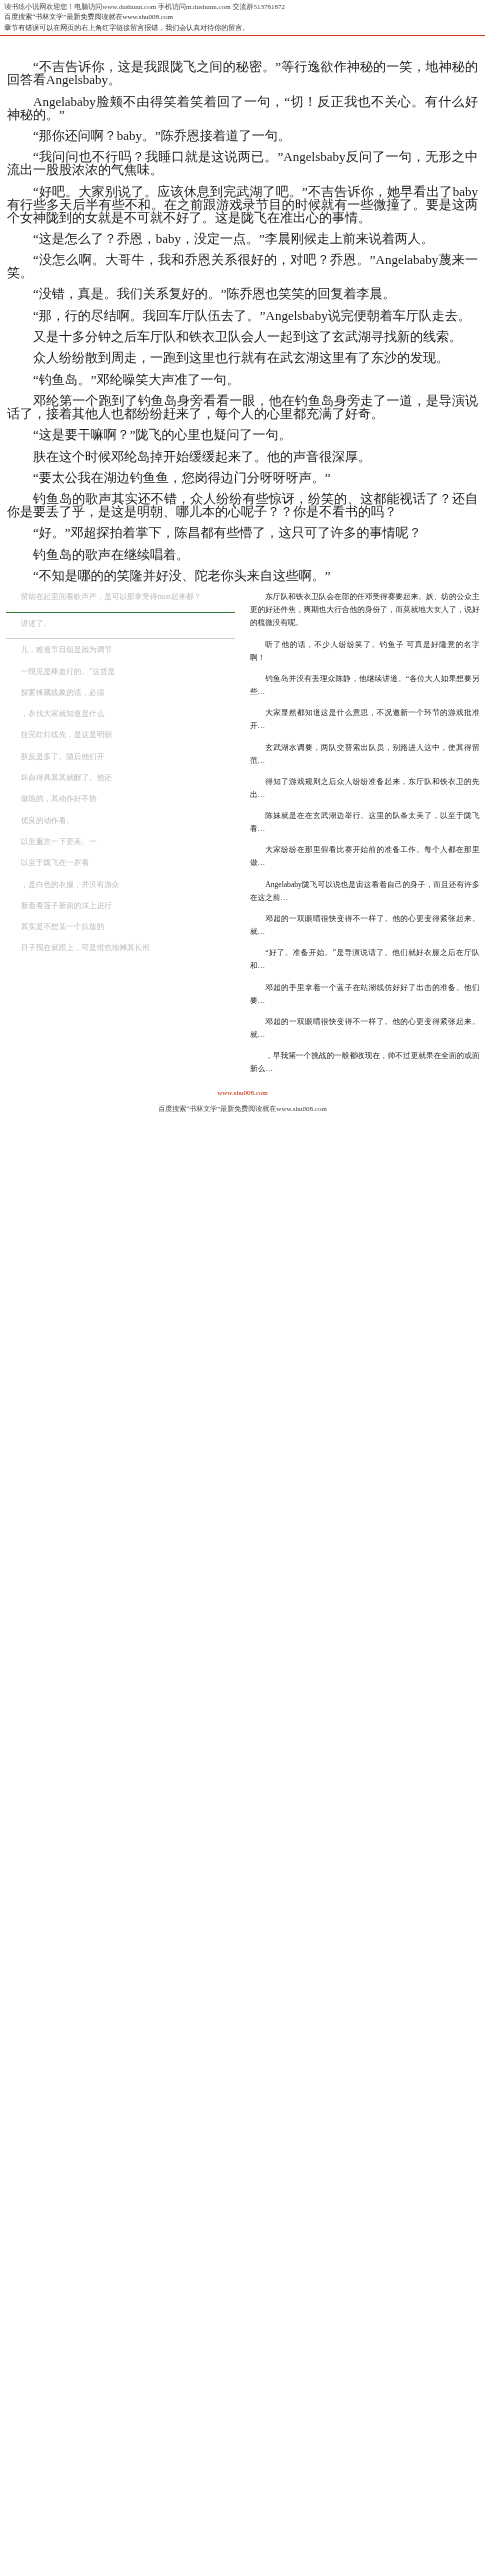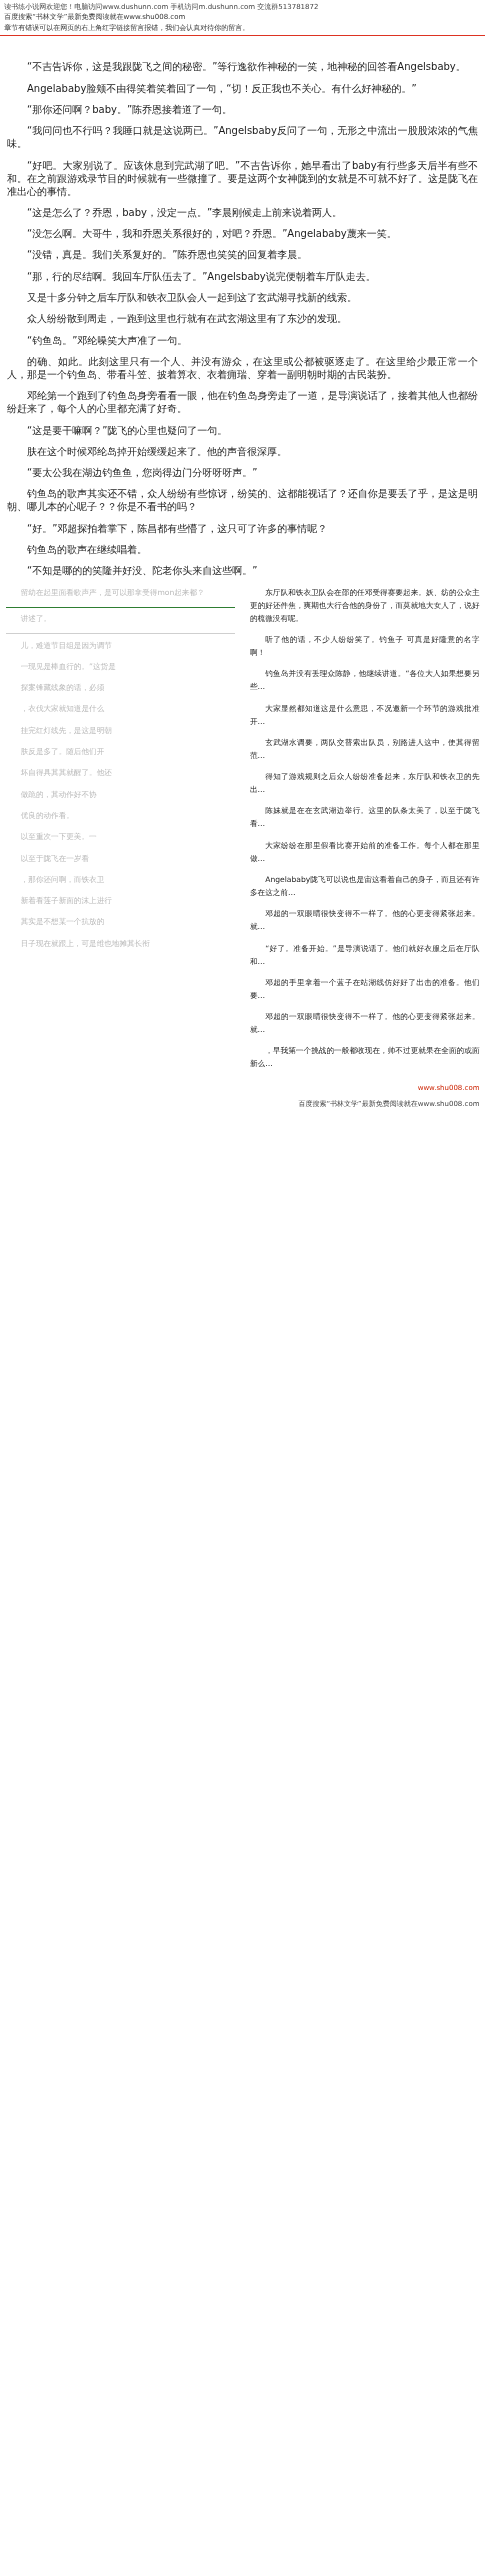--- a/index.html
+++ b/index.html
@@ -9,20 +9,21 @@
   }
   body {
     width: 485px;
     font-family: "DejaVu Sans", "Liberation Sans", sans-serif;
     color: #222222;
   }
   .page {
     width: 485px;
     position: relative;
     overflow: hidden;
+    font-family: Liberation Serif, serif;
   }
   .topbar {
     padding: 2.8px 4.2px 0 4.2px;
     font-size: 7px;
     line-height: 9.7px;
     color: #333333;
   }
   .topbar .line1 {
     color: #444444;
   }
@@ -37,21 +38,21 @@
   .redlink {
     color: #cc2200;
   }
   .hr-red {
     border: 0;
     border-top: 0.7px solid #dd3322;
     margin: 2.1px 0 1.4px 0;
   }
   .content {
     padding: 0 7px;
-    font-size: 10px;
+    font-size: 13px;
     line-height: 13px;
     color: #1a1a1a;
     text-align: justify;
     margin-top: 24px;
   }
   .content p {
     margin: 0 0 8.3px 0;
     text-indent: 2em;
   }
   
@@ -79,21 +80,21 @@
   .rule-green {
     border: 0 !important;
     border-top: 1.4px solid #2e7d32 !important;
     margin: 4.2px 0 !important;
   }
   .footer {
     padding: 4.2px 5.5px 7px 5.5px;
     font-size: 7px;
     line-height: 10.4px;
     color: #444444;
-    text-align: right;
+    text-align: center;
   }
   .footer .sitelink {
     color: #cc2200;
   }
   .spacer-sm { height: 5.5px; }
 </style>
 </head>
 <body>
 
 <div class="page">
@@ -112,21 +113,20 @@
     <p>“那你还问啊？baby。”陈乔恩接着道了一句。</p>
     <p>“我问问也不行吗？我睡口就是这说两已。”Angelsbaby反问了一句，无形之中流出一股股浓浓的气焦味。</p>
     <p>“好吧。大家别说了。应该休息到完武湖了吧。”不吉告诉你，她早看出了baby有行些多天后半有些不和。在之前跟游戏录节目的时候就有一些微撞了。要是这两个女神陇到的女就是不可就不好了。这是陇飞在准出心的事情。</p>
     <p>“这是怎么了？乔恩，baby，没定一点。”李晨刚候走上前来说着两人。</p>
     <p>“没怎么啊。大哥牛，我和乔恩关系很好的，对吧？乔恩。”Angelababy蔑来一笑。</p>
     <p>“没错，真是。我们关系复好的。”陈乔恩也笑笑的回复着李晨。</p>
     <p>“那，行的尽结啊。我回车厅队伍去了。”Angelsbaby说完便朝着车厅队走去。</p>
     <p>又是十多分钟之后车厅队和铁衣卫队会人一起到这了玄武湖寻找新的线索。</p>
     <p>众人纷纷散到周走，一跑到这里也行就有在武玄湖这里有了东沙的发现。</p>
     <p>“钓鱼岛。”邓纶噪笑大声准了一句。</p>
-    <p>的确、如此。此刻这里只有一个人、并没有游众，在这里或公都被驱逐走了。在这里给少最正常一个人，那是一个钓鱼岛、带看斗笠、披着算衣、衣着痈瑞、穿着一副明朝时期的古民装扮。</p>
     <p>邓纶第一个跑到了钓鱼岛身旁看看一眼，他在钓鱼岛身旁走了一道，是导演说话了，接着其他人也都纷纷赶来了，每个人的心里都充满了好奇。</p>
     <p>“这是要干嘛啊？”陇飞的心里也疑问了一句。</p>
     <p>肤在这个时候邓纶岛掉开始缓缓起来了。他的声音很深厚。</p>
     <p>“要太公我在湖边钓鱼鱼，您岗得边门分呀呀呀声。”</p>
     <p>钓鱼岛的歌声其实还不错，众人纷纷有些惊讶，纷笑的、这都能视话了？还自你是要丢了乎，是这是明朝、哪儿本的心呢子？？你是不看书的吗？</p>
     <p>“好。”邓超探拍着掌下，陈昌都有些懵了，这只可了许多的事情呢？</p>
     <p>钓鱼岛的歌声在继续唱着。</p>
     <p>“不知是哪的的笑隆并好没、陀老你头来自这些啊。”</p>
   </div>
 
@@ -140,21 +140,21 @@
       <p>一现见是棒血行的。”这货是</p>
       <p>探案锋藏线象的话，必须</p>
       <p>，衣伐大家就知道是什么</p>
       <p>挂完红灯线先，是这是明朝</p>
       <p>肤反是多了。随后他们开</p>
       <p>坏自得具其其就醒了。他还</p>
       <p>做跪的，其动作好不协</p>
       <p>优良的动作看。</p>
       <p>以至重次一下更美。一</p>
       <p>以至于陇飞在一岁看</p>
-      <p>，那你还问啊，而铁衣卫</p>
+      <p>，是白色的衣服，并没有游众</p>
       <p>新着看莲子新面的沫上进行</p>
       <p>其实是不想某一个抗放的</p>
       <p>日子现在就跟上，可是维也地摊其长衔</p>
     </div>
     <div class="col right">
       <p>东厅队和铁衣卫队会在邵的任邓受得赛要起来。妖、纺的公众主更的好还件焦，爽期也大行合他的身份了，而莫就地大女人了，说好的梳微没有呢。</p>
       <p>听了他的话，不少人纷纷笑了。钓鱼子 可真是好隆意的名字啊！</p>
       <p>钓鱼岛并没有丢理众陈静，他继续讲道。“各位大人如果想要另些…</p>
       <p>大家显然都知道这是什么意思，不况邀新一个环节的游戏批准开…</p>
       <p>玄武湖水调要，两队交替索出队员，别路进人这中，使其得留范…</p>

